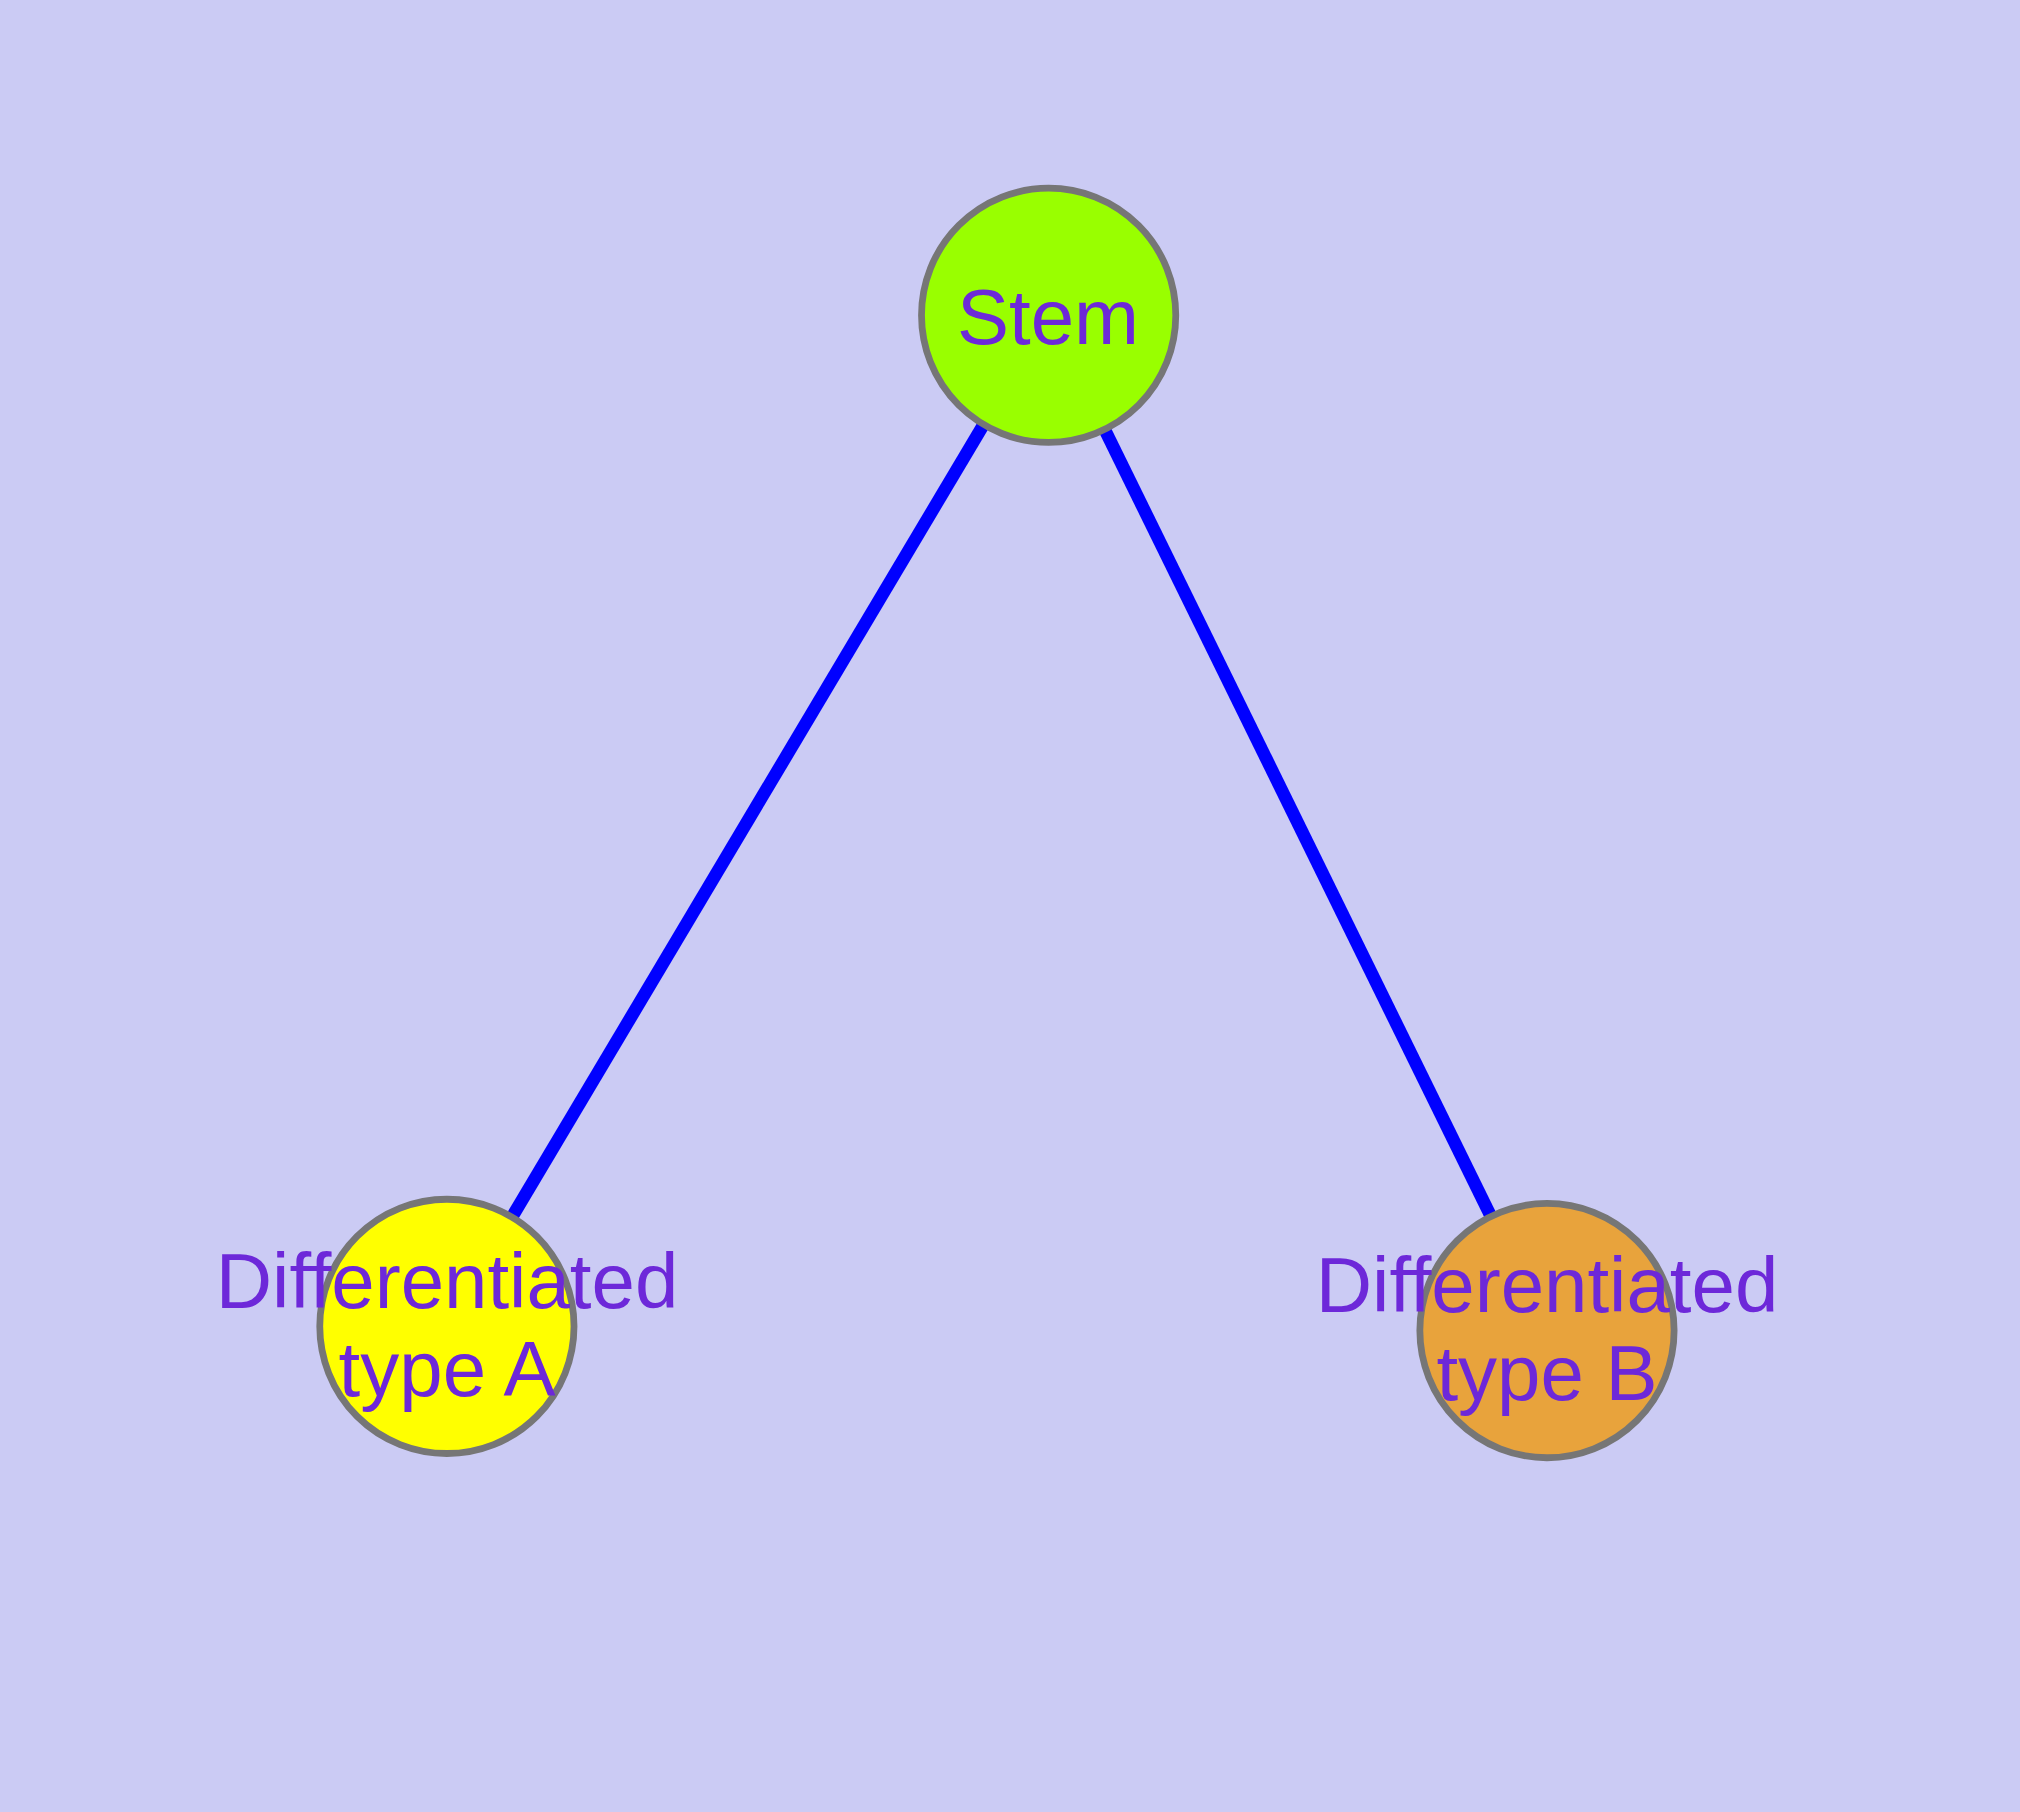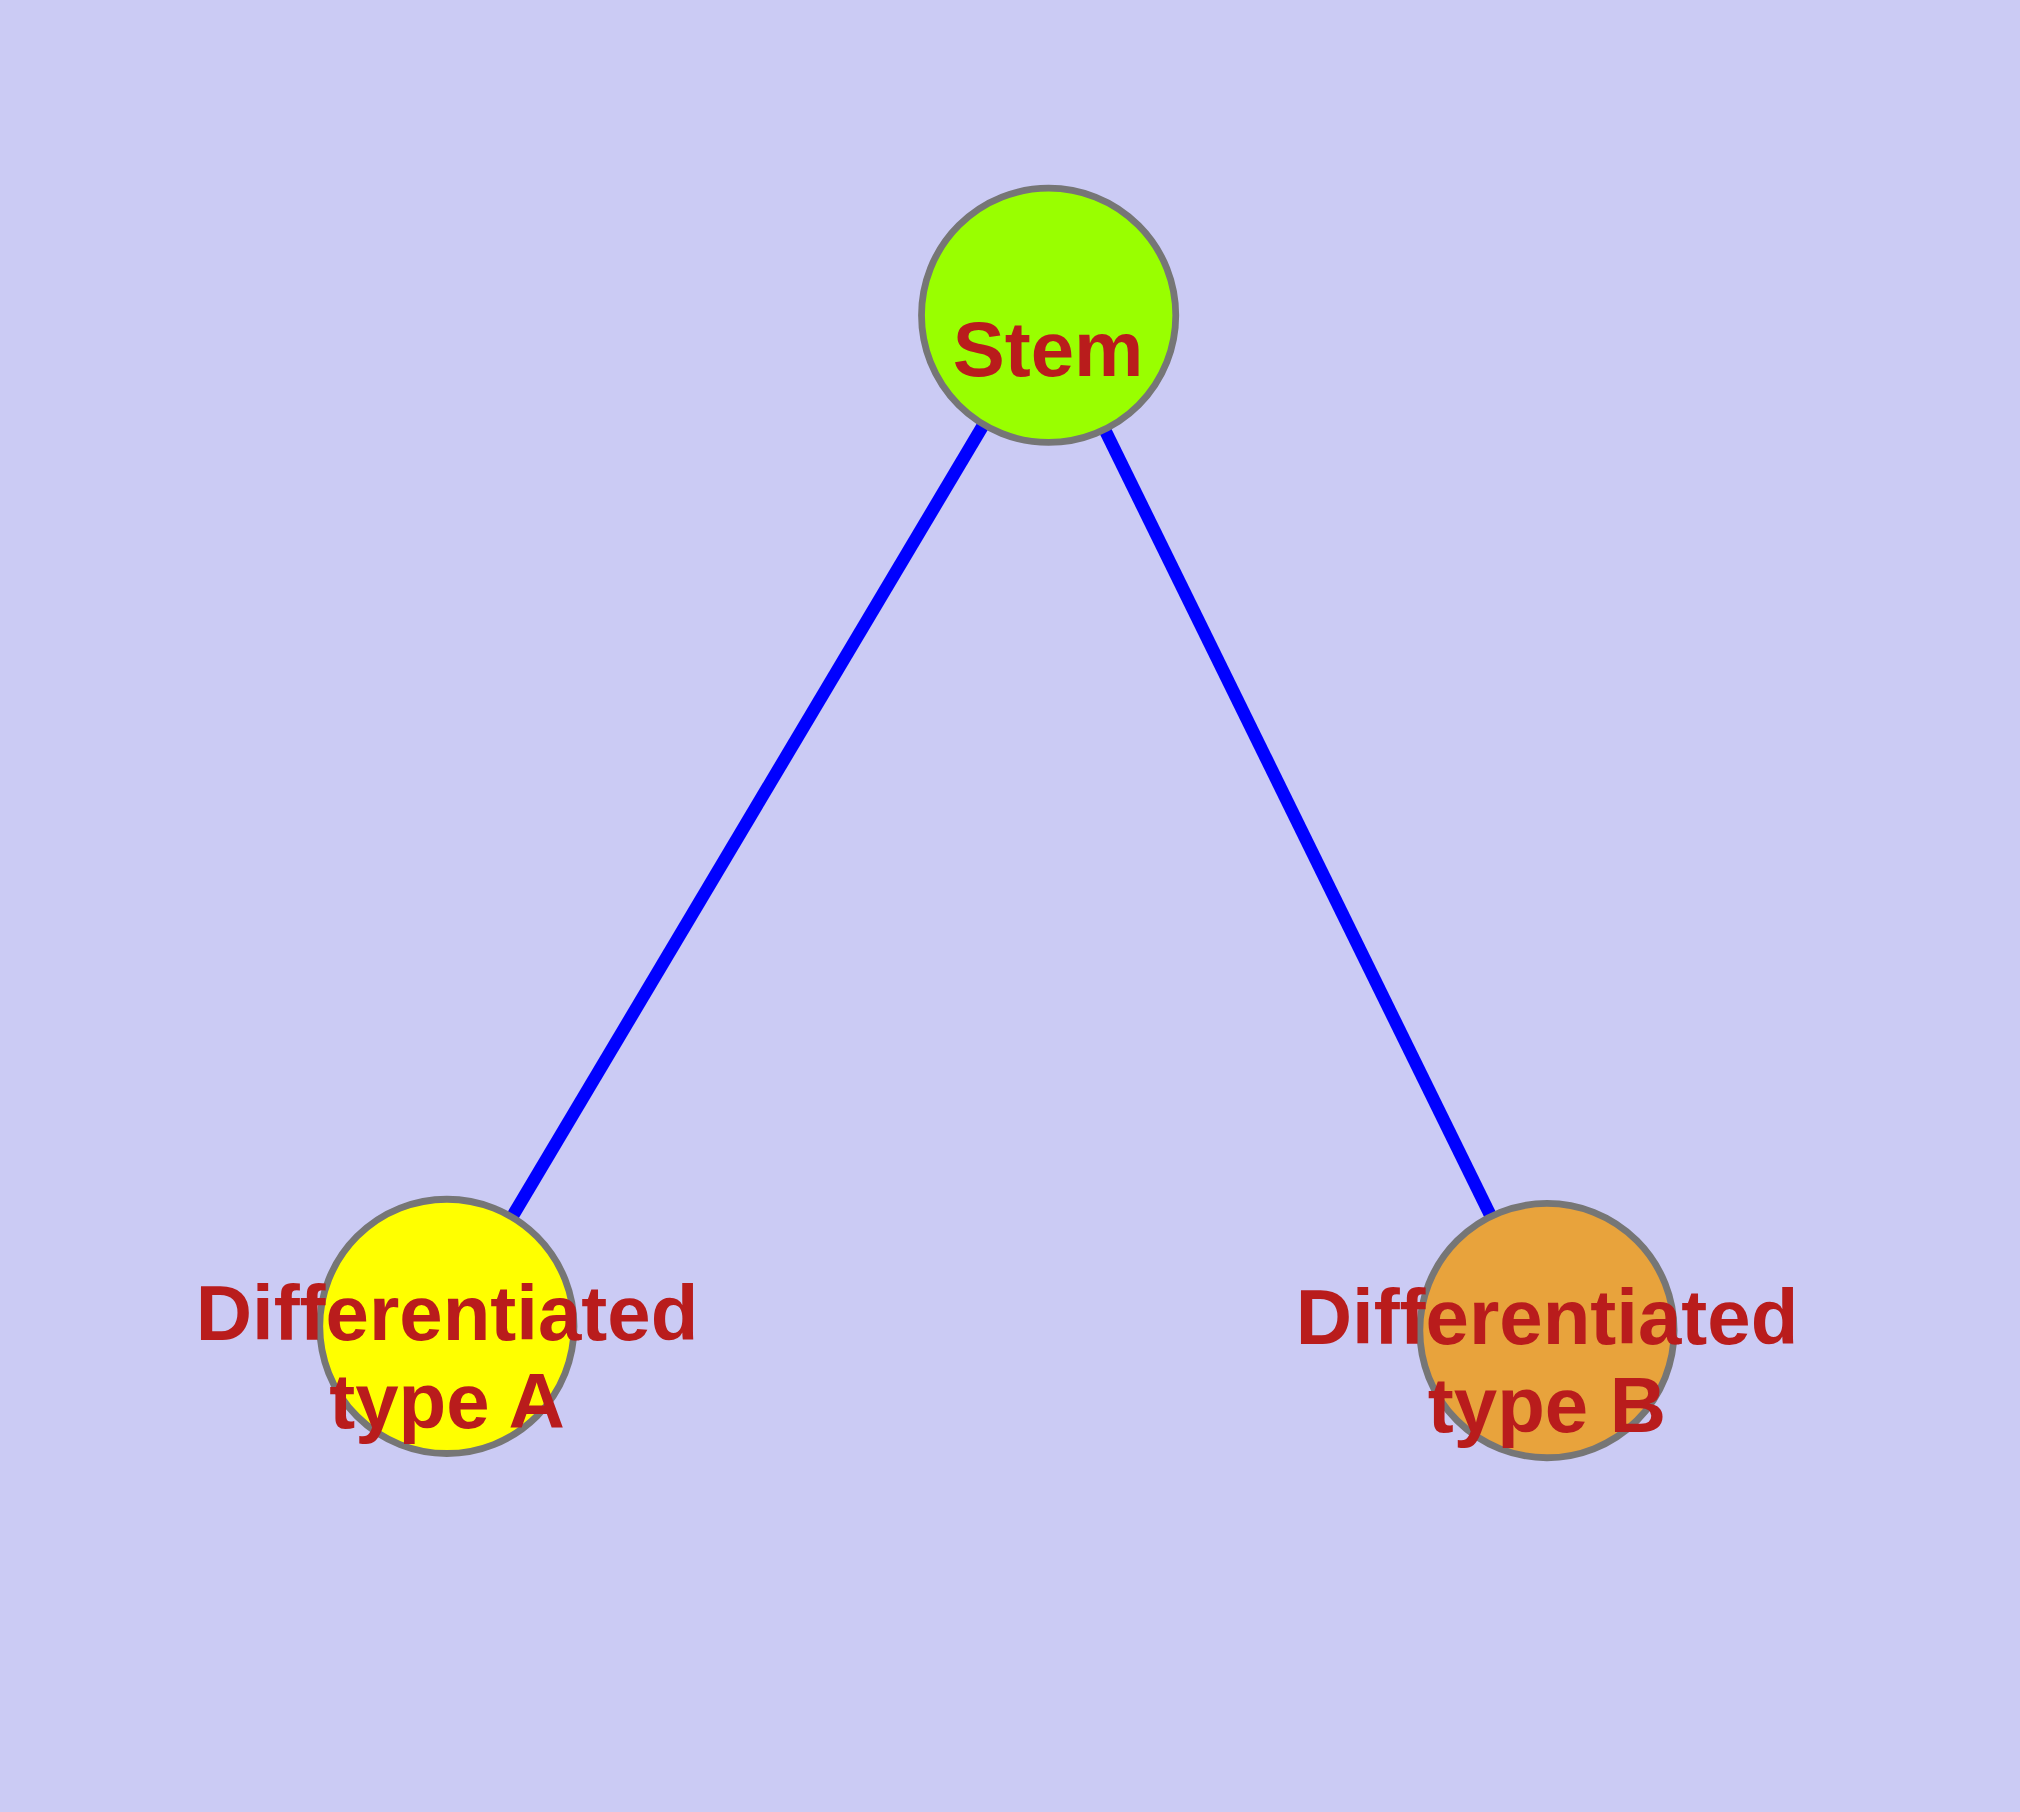--- a/index.html
+++ b/index.html
@@ -30,28 +30,27 @@
   .node {
     stroke: #767676;
     stroke-width: 8;
   }
   .node-stem   { fill: #99ff00; }
   .node-type-a { fill: #ffff00; }
   .node-type-b { fill: #e8a33c; }
   .node-label {
     position: absolute;
     transform: translate(-50%, -50%);
-    color: #b91c1c;
-    font-weight: bold;
+    color: #6d28d9;
+    font-weight: normal;
     font-size: 78px;
     line-height: 1.13;
     text-align: center;
     white-space: pre-line;
     letter-spacing: 0;
-    margin-top: 32px;
   }
   .label-stem   { left: 1048px; top: 317px; }
   .label-type-a { left: 447px;  top: 1325px; }
   .label-type-b { left: 1547px; top: 1329px; }
 </style>
 </head>
 <body>
 
 <div class="canvas">
   <svg class="graph-svg" viewBox="0 0 2384 2138">

